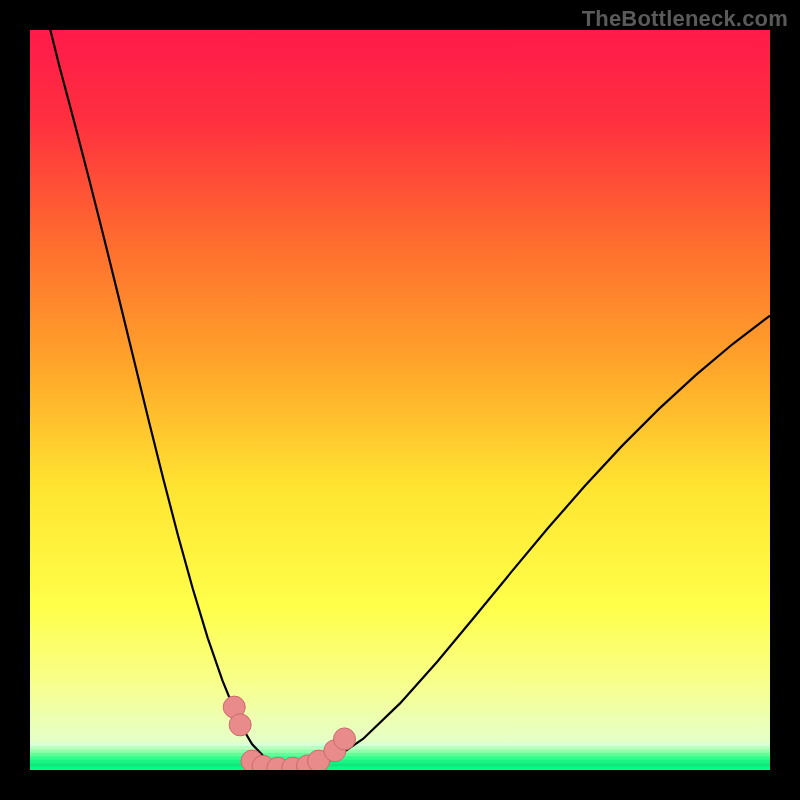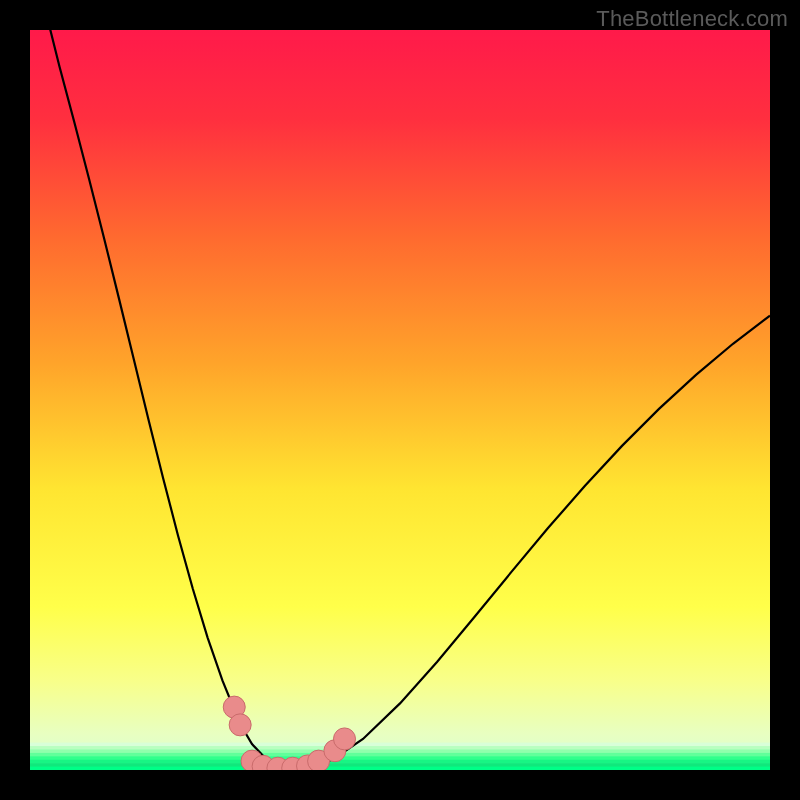--- a/index.html
+++ b/index.html
@@ -16,21 +16,21 @@
     top: 0; left: 0;
     width: 800px;
     height: 800px;
   }
   .watermark {
     position: absolute;
     top: 6px;
     right: 12px;
     color: #5a5a5a;
     font-size: 22px;
-    font-weight: 400;
+    font-weight: 700;
     letter-spacing: 0.2px;
     z-index: 10;
   }
 </style>
 </head>
 <body>
 
 <svg class="frame" viewBox="0 0 800 800">
   <defs>
     <linearGradient id="bg-grad" x1="0" y1="0" x2="0" y2="1">

